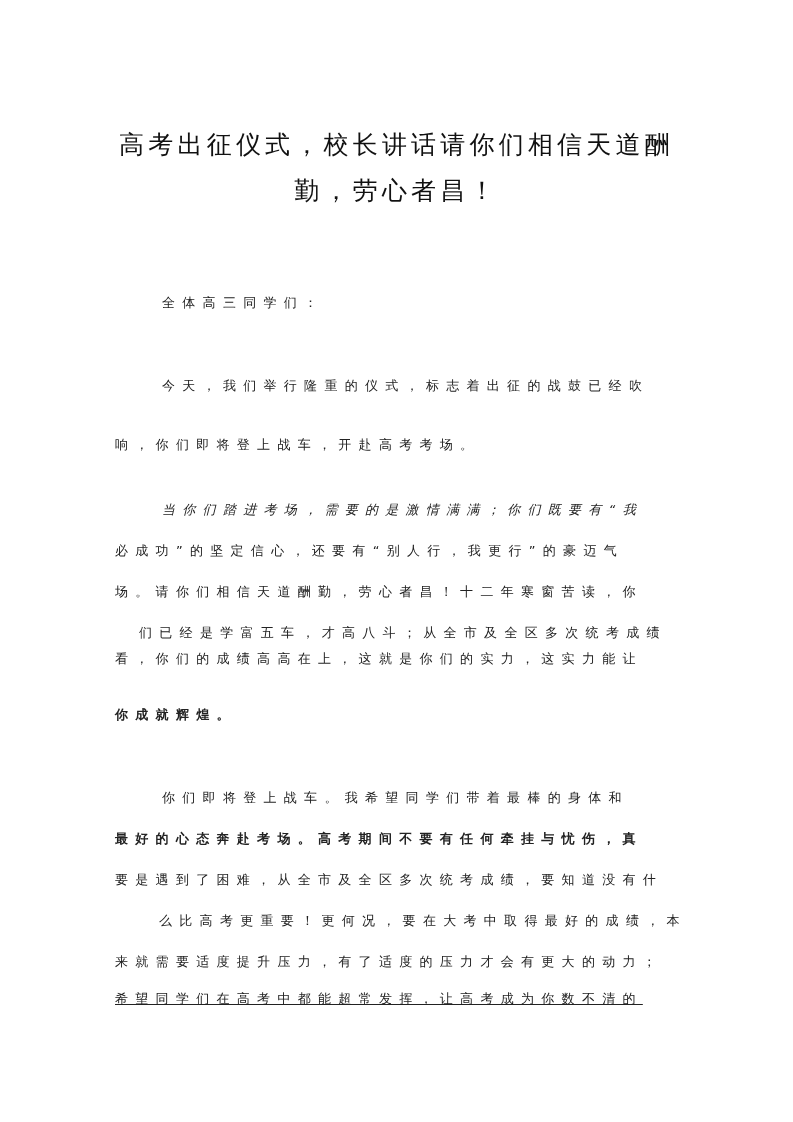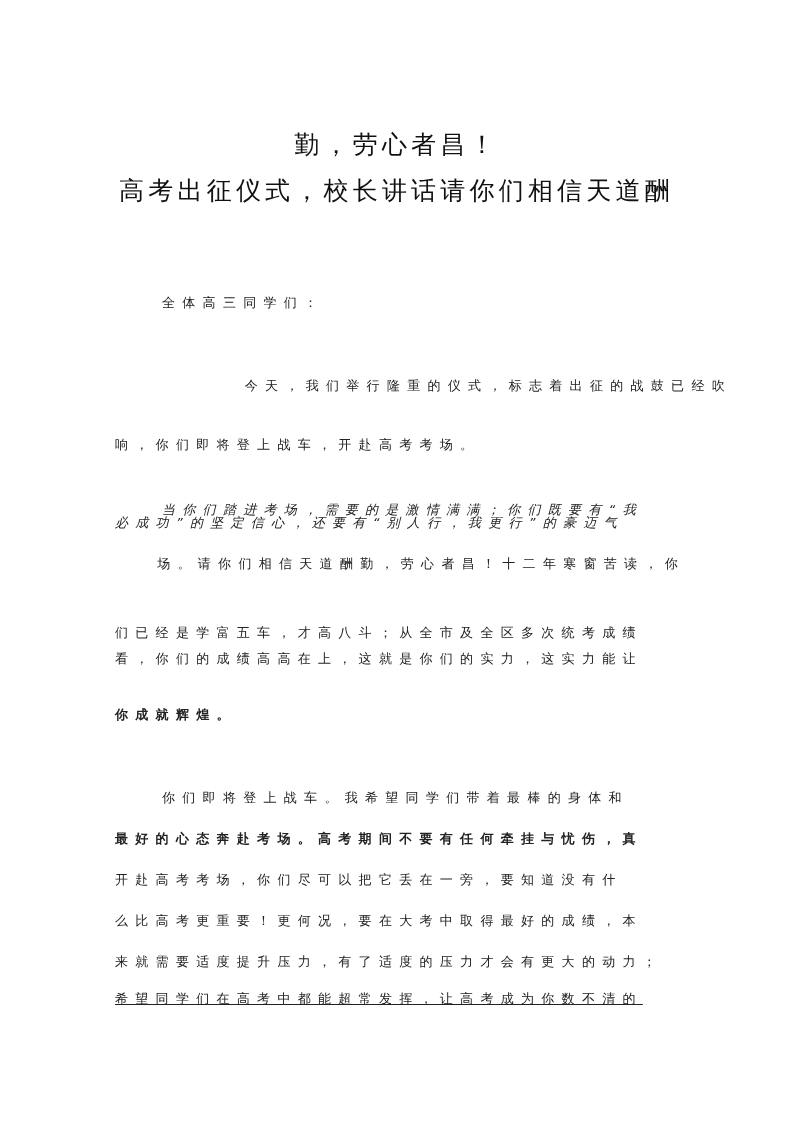--- a/index.html
+++ b/index.html
@@ -6,34 +6,34 @@
   body { width:793px; height:1122px; position:relative; overflow:hidden; font-family:"DejaVu Sans", sans-serif; color:#111; }
   .title { position:absolute; left:110px; width:573px; text-align:center; font-size:25px; letter-spacing:4.2px; line-height:46px; top:122px; color:#111; }
   .title span { display:block; }
   .line { position:absolute; left:115px; width:570px; font-size:13px; letter-spacing:7.3px; white-space:nowrap; color:#222; line-height:24px; }
   .indent { left:162px; }
 </style>
 </head>
 <body>
 
 <div class="title">
+  <span>高考出征仪式，校长讲话请你们相信天道酬</span>
   <span>勤，劳心者昌！</span>
-  <span>高考出征仪式，校长讲话请你们相信天道酬</span>
 </div>
 
 <div class="line indent" style="top:291px;">全体高三同学们：</div>
 
-<div class="line indent" style="top:374px;text-align:right;">今天，我们举行隆重的仪式，标志着出征的战鼓已经吹</div>
+<div class="line indent" style="top:374px;">今天，我们举行隆重的仪式，标志着出征的战鼓已经吹</div>
 <div class="line" style="top:433px;">响，你们即将登上战车，开赴高考考场。</div>
 
 <div class="line indent" style="top:498px;font-style:italic;">当你们踏进考场，需要的是激情满满；你们既要有“我</div>
-<div class="line" style="top:511px;font-style:italic;">必成功”的坚定信心，还要有“别人行，我更行”的豪迈气</div>
-<div class="line" style="top:552px;text-align:right;">场。请你们相信天道酬勤，劳心者昌！十二年寒窗苦读，你</div>
-<div class="line" style="top:621px;">们已经是学富五车，才高八斗；从全市及全区多次统考成绩</div>
+<div class="line" style="top:539px;">必成功”的坚定信心，还要有“别人行，我更行”的豪迈气</div>
+<div class="line" style="top:580px;">场。请你们相信天道酬勤，劳心者昌！十二年寒窗苦读，你</div>
+<div class="line" style="top:621px;margin-left:24px;">们已经是学富五车，才高八斗；从全市及全区多次统考成绩</div>
 <div class="line" style="top:647px;">看，你们的成绩高高在上，这就是你们的实力，这实力能让</div>
 <div class="line" style="top:703px;font-weight:bold;">你成就辉煌。</div>
 
 <div class="line indent" style="top:786px;">你们即将登上战车。我希望同学们带着最棒的身体和</div>
 <div class="line" style="top:827px;font-weight:bold;">最好的心态奔赴考场。高考期间不要有任何牵挂与忧伤，真</div>
-<div class="line" style="top:868px;">开赴高考考场，你们尽可以把它丢在一旁，要知道没有什</div>
-<div class="line" style="top:909px;">么比高考更重要！更何况，要在大考中取得最好的成绩，本</div>
+<div class="line" style="top:868px;">要是遇到了困难，从全市及全区多次统考成绩，要知道没有什</div>
+<div class="line" style="top:909px;margin-left:44px;">么比高考更重要！更何况，要在大考中取得最好的成绩，本</div>
 <div class="line" style="top:950px;">来就需要适度提升压力，有了适度的压力才会有更大的动力；</div>
 <div class="line" style="top:987px;text-decoration:underline;">希望同学们在高考中都能超常发挥，让高考成为你数不清的</div>
 
 </body></html>

